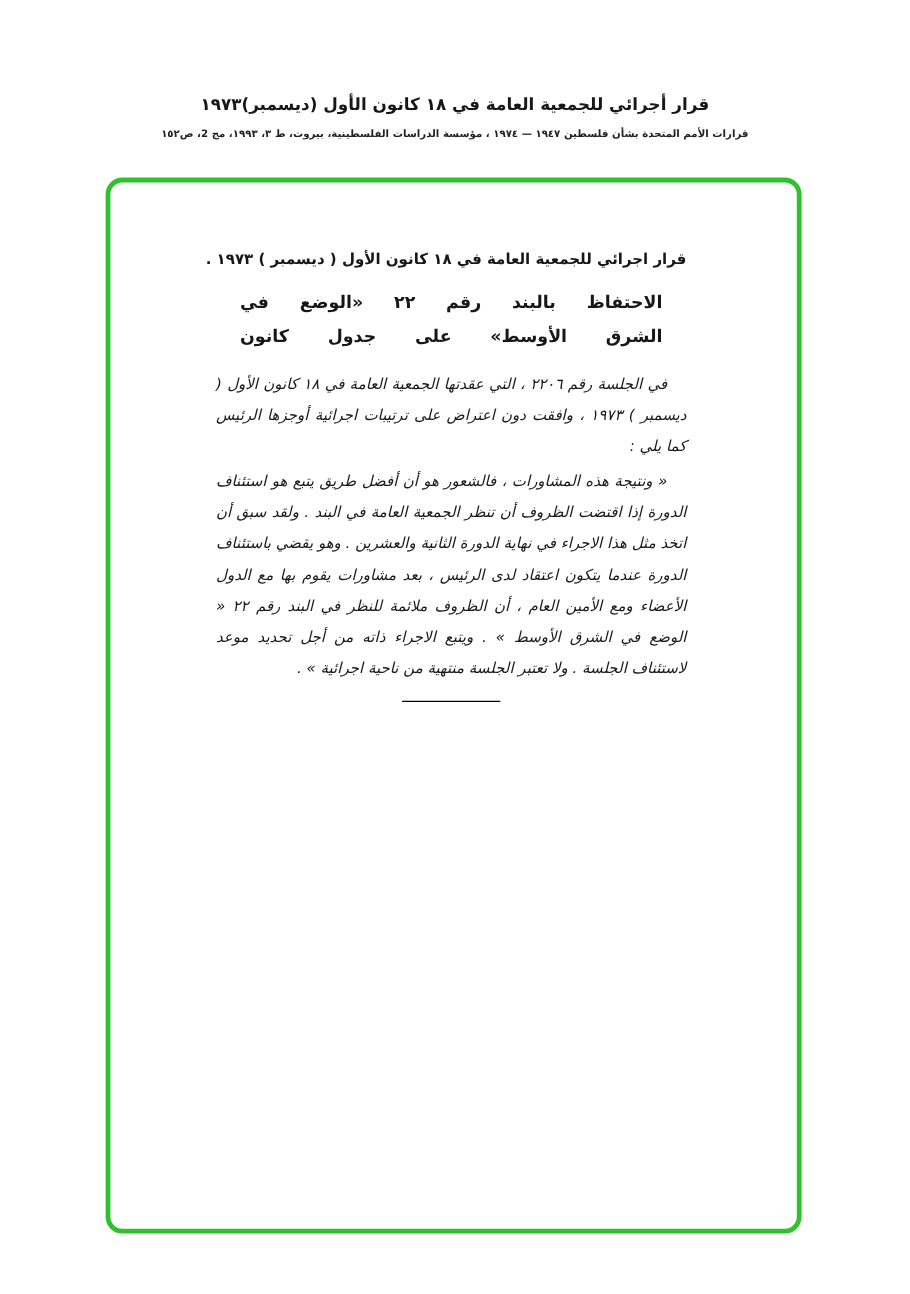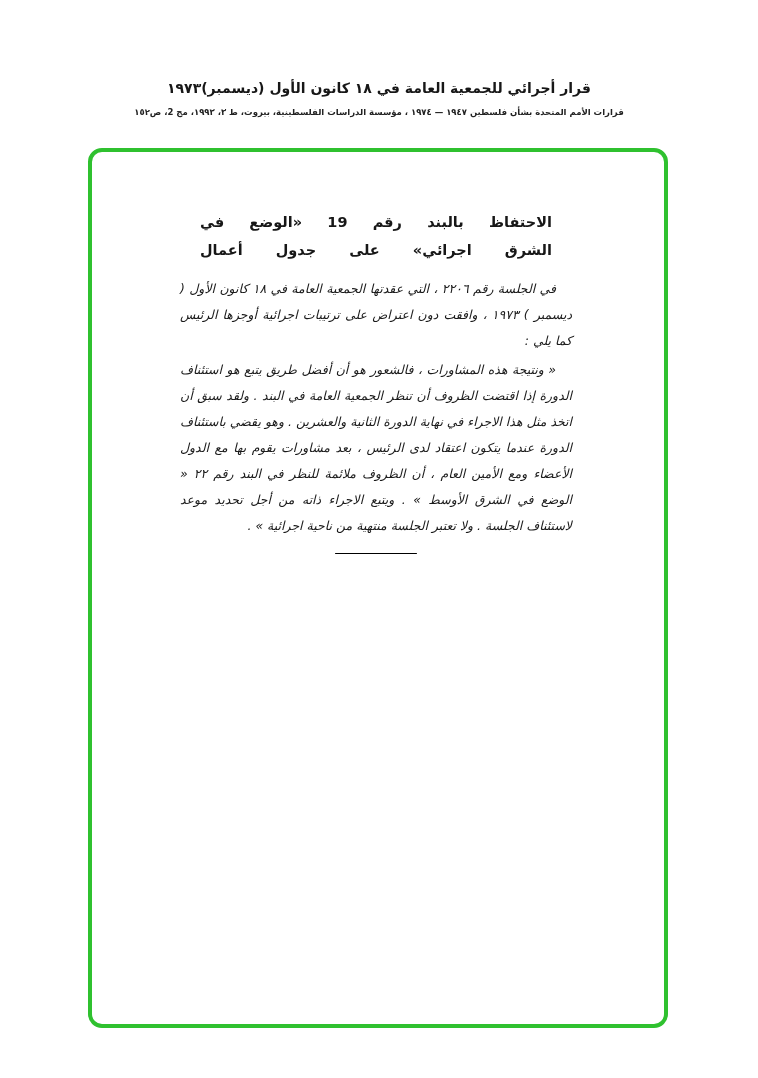--- a/index.html
+++ b/index.html
@@ -98,24 +98,25 @@
 
 <div class="page">
 
   <div class="header-title">قرار أجرائي للجمعية العامة في ١٨ كانون الأول (ديسمبر)١٩٧٣</div>
 
   <div class="header-source">قرارات الأمم المتحدة بشأن فلسطين ١٩٤٧ — ١٩٧٤ ، مؤسسة الدراسات الفلسطينية، بيروت، ط ٣، ١٩٩٣، مج 2، ص١٥٢</div>
 
   <div class="green-box" style="border-color: rgb(47, 193, 47);">
     <div class="doc-content">
 
+      <div class="doc-title">قرار اجرائي للجمعية العامة في ١٨ كانون الأول ( ديسمبر ) ١٩٧٣ .</div>
 
       <div class="doc-heading">
-        <div class="heading-line">الاحتفاظ بالبند رقم 19 «الوضع في</div>
-        <div class="heading-line">الشرق اجرائي» على جدول أعمال</div>
+        <div class="heading-line">الاحتفاظ بالبند رقم ٢٢ «الوضع في</div>
+        <div class="heading-line">الشرق الأوسط» على جدول كانون</div>
       </div>
 
       <p class="doc-paragraph">في الجلسة رقم ٢٢٠٦ ، التي عقدتها الجمعية العامة في ١٨ كانون الأول ( ديسمبر ) ١٩٧٣ ، وافقت دون اعتراض على ترتيبات اجرائية أوجزها الرئيس كما يلي :</p>
 
 
       <p class="doc-paragraph">« ونتيجة هذه المشاورات ، فالشعور هو أن أفضل طريق يتبع هو استئناف الدورة إذا اقتضت الظروف أن تنظر الجمعية العامة في البند . ولقد سبق أن اتخذ مثل هذا الاجراء في نهاية الدورة الثانية والعشرين . وهو يقضي باستئناف الدورة عندما يتكون اعتقاد لدى الرئيس ، بعد مشاورات يقوم بها مع الدول الأعضاء ومع الأمين العام ، أن الظروف ملائمة للنظر في البند رقم ٢٢ « الوضع في الشرق الأوسط » . ويتبع الاجراء ذاته من أجل تحديد موعد لاستئناف الجلسة . ولا تعتبر الجلسة منتهية من ناحية اجرائية » .</p>
 
       <div class="footnote-divider"></div>
 
     </div>

